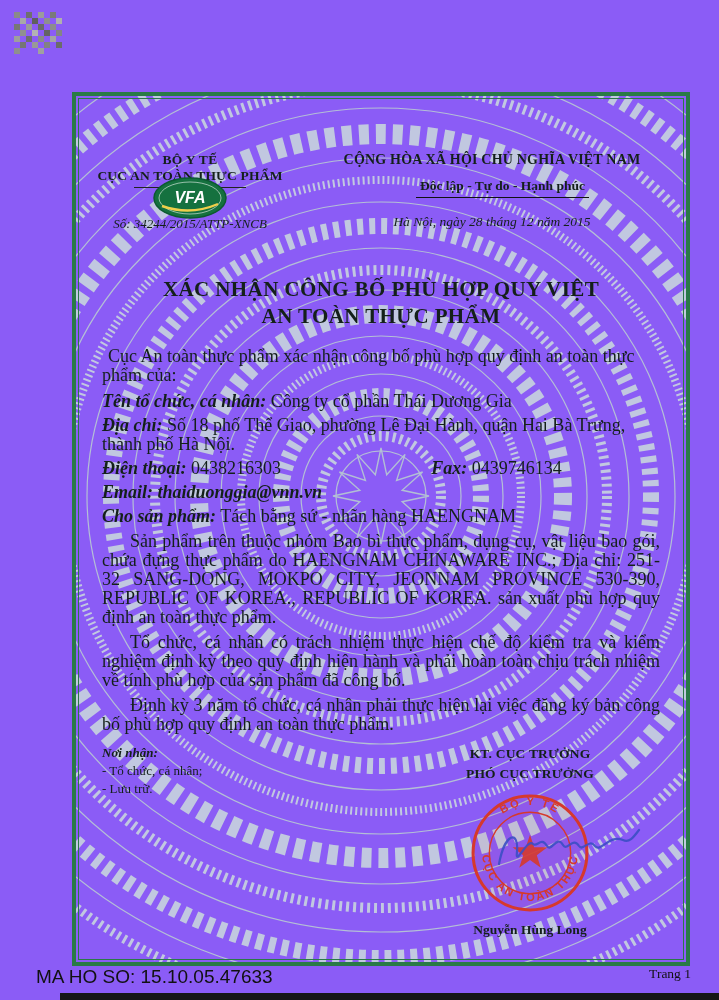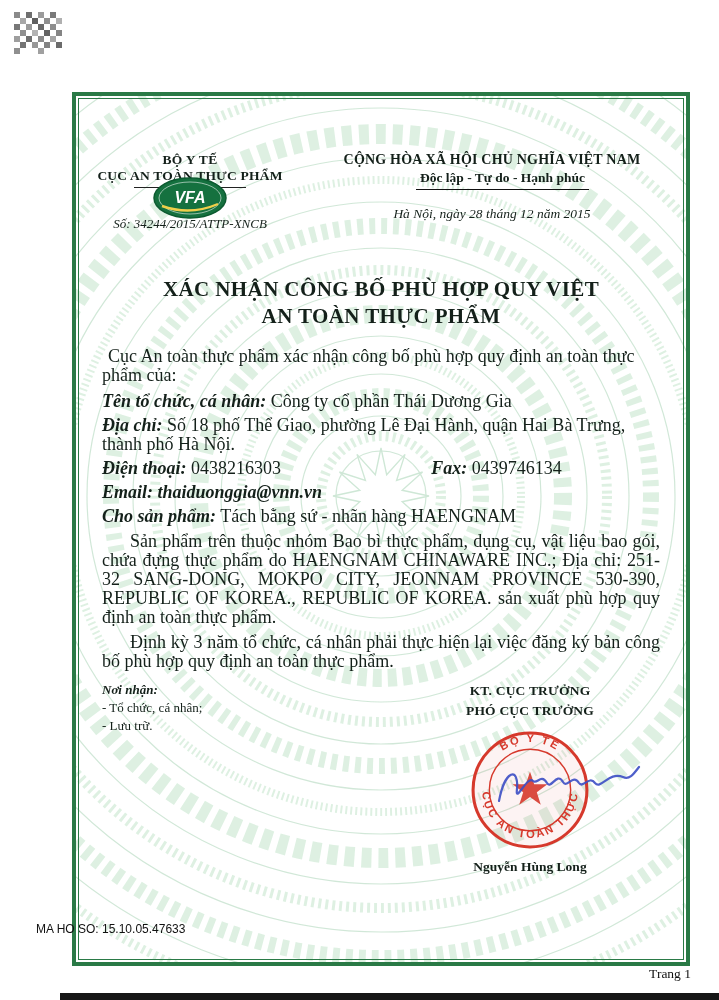--- a/index.html
+++ b/index.html
@@ -1,37 +1,37 @@
 <!DOCTYPE html>
 <html><head>
 <meta charset="utf-8">
 <style>
   html,body{margin:0;padding:0;background:#e8e8e8;}
   .page{
-    position:relative;width:719px;height:1000px;background:#ffffff;
+    position:relative;width:719px;height:1000px;background:#8b5cf6;
     font-family:"Liberation Serif", serif;color:#14201a;overflow:hidden;margin:0 auto;
   }
   
   .scan-mark{position:absolute;left:14px;top:12px;width:48px;height:42px;}
   
   .frame{position:absolute;left:72px;top:92px;width:610px;height:866px;border:4px solid #2a7a46;}
   .frame-inner{position:absolute;inset:2px;border:1px solid #2a7a46;pointer-events:none;z-index:2;}
   .pattern{position:absolute;inset:0;width:100%;height:100%;z-index:0;}
   .content{position:absolute;inset:0;z-index:1;padding:56px 26px 0 26px;box-sizing:border-box;}
 
   
   .header{display:flex;margin-left:-12px;min-height:92px;}
   .header-left{position:relative;width:200px;text-align:center;}
   .ministry{font-weight:bold;font-size:13.5px;letter-spacing:.3px;}
   .dept{font-weight:bold;font-size:13.5px;letter-spacing:.2px;}
   .rule{width:112px;border-top:1px solid #222;margin:3px auto 0;}
   .vfa-logo{position:absolute;left:50%;transform:translateX(-50%);top:24px;width:76px;height:44px;}
   .doc-number{font-style:italic;font-size:13px;margin-top:28px;position:relative;z-index:1;}
   .header-right{margin-left:auto;width:336px;text-align:center;}
-  .country{font-weight:bold;font-size:14px;letter-spacing:.2px;margin-bottom:0;}
+  .country{font-weight:bold;font-size:14px;letter-spacing:.2px;margin-bottom:8px;}
   .motto span{display:inline-block;font-weight:bold;font-size:13.5px;border-bottom:1px solid #111;padding:0 4px 3px;margin-left:21px;}
   .dateline{font-style:italic;font-size:13.5px;margin-top:16px;}
 
   
   .title{text-align:center;margin-top:32px;font-weight:bold;font-size:21px;line-height:27px;letter-spacing:.4px;}
 
   
   .bodytext{margin-top:17px;font-size:18px;line-height:19px;}
   .bodytext p{margin:0 0 5px;}
   .lbl{font-style:italic;font-weight:bold;}
@@ -46,21 +46,21 @@
   .noi-nhan{font-weight:bold;font-style:italic;}
   .footer-right{margin-left:auto;width:280px;text-align:center;transform:translateX(10px);}
   .sign-title{font-weight:bold;font-size:13.5px;line-height:20px;letter-spacing:.2px;}
   .seal-wrap{position:relative;width:122px;margin:8px auto 2px;}
   .seal{width:122px;height:122px;display:block;}
   .seal-text{font-family:"Liberation Sans",sans-serif;font-size:11px;font-weight:bold;fill:#d6392c;letter-spacing:2px;}
   .signature{position:absolute;right:-52px;top:24px;width:150px;height:70px;}
   .signer-name{font-weight:bold;font-size:13.5px;margin-top:8px;}
 
   
-  .bottom-left{position:absolute;left:36px;top:922px;font-family:"Liberation Sans",sans-serif;font-size:12px;color:#111;}
+  .bottom-left{position:absolute;left:36px;top:966px;font-family:"Liberation Sans",sans-serif;font-size:19px;color:#111;}
   .bottom-right{position:absolute;right:28px;top:966px;font-family:Liberation Serif, serif;font-size:13.5px;color:#111;}
   .bottom-bar{position:absolute;left:60px;right:0;bottom:0;height:7px;background:#161616;}
 </style>
 </head>
 <body>
 
 <div class="page">
 
   <svg class="scan-mark" viewBox="0 0 48 42">
     <rect x="0" y="0" width="6" height="6" fill="#8a8a8a"></rect>
@@ -169,20 +169,21 @@
         </p>
         <p class="line">
           <span class="lbl">Email:</span>
           <span class="lbl">thaiduonggia@vnn.vn</span>
         </p>
         <p class="line">
           <span class="lbl">Cho sản phẩm:</span>
           <span>Tách bằng sứ - nhãn hàng HAENGNAM</span>
         </p>
         <p class="para">Sản phẩm trên thuộc nhóm Bao bì thực phẩm, dụng cụ, vật liệu bao gói, chứa đựng thực phẩm do HAENGNAM CHINAWARE INC.; Địa chỉ: 251-32 SANG-DONG, MOKPO CITY, JEONNAM PROVINCE 530-390, REPUBLIC OF KOREA., REPUBLIC OF KOREA. sản xuất phù hợp quy định an toàn thực phẩm.</p>
+        <p class="para">Tổ chức, cá nhân có trách nhiệm thực hiện chế độ kiểm tra và kiểm nghiệm định kỳ theo quy định hiện hành và phải hoàn toàn chịu trách nhiệm về tính phù hợp của sản phẩm đã công bố.</p>
         <p class="para">Định kỳ 3 năm tổ chức, cá nhân phải thực hiện lại việc đăng ký bản công bố phù hợp quy định an toàn thực phẩm.</p>
       </div>
 
       <div class="footer">
         <div class="footer-left">
           <div class="noi-nhan">Nơi nhận:</div>
           <div>- Tổ chức, cá nhân;</div>
           <div>- Lưu trữ.</div>
         </div>
         <div class="footer-right">

